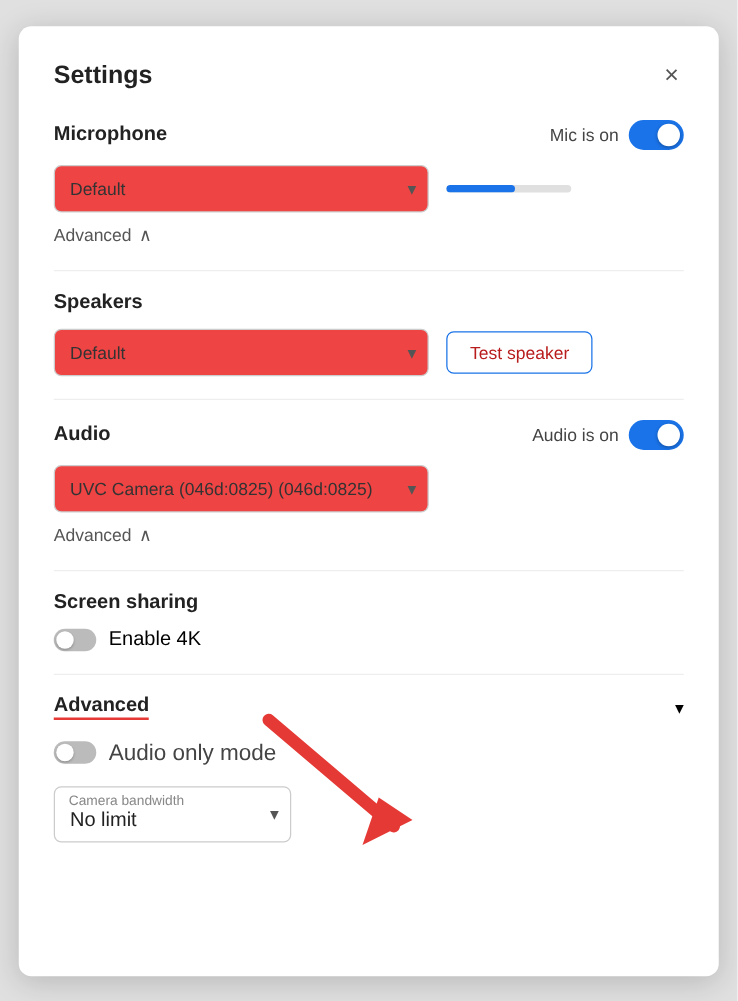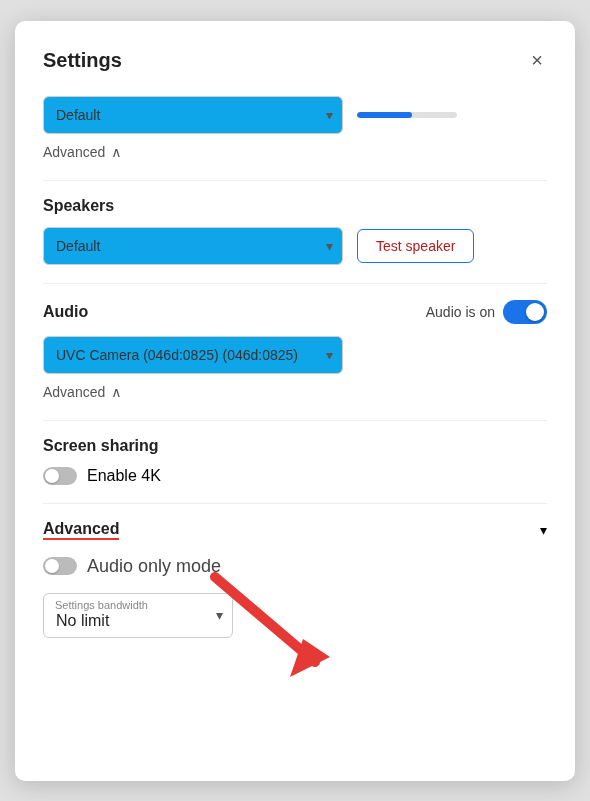--- a/index.html
+++ b/index.html
@@ -131,21 +131,21 @@
       flex: 0 0 300px;
     }
     .select-box select {
       width: 100%;
       padding: 10px 36px 10px 12px;
       border: 1px solid #ccc;
       border-radius: 6px;
       font-size: 14px;
       color: #333;
       appearance: none;
-      background: #0ea5e9;
+      background: #ef4444;
       cursor: pointer;
     }
     .select-arrow {
       position: absolute;
       right: 10px;
       top: 50%;
       transform: translateY(-50%);
       pointer-events: none;
       color: #555;
       font-size: 14px;
@@ -289,20 +289,31 @@
 <div class="dialog">
 
   <div class="dialog-header">
     <span class="dialog-title">Settings</span>
     <button class="close-btn">
       <span>×</span>
     </button>
   </div>
 
   <div class="section">
+    <div class="section-header">
+      <span class="section-title">Microphone</span>
+      <div class="toggle-row">
+        <span class="toggle-label">Mic is on</span>
+        <div class="toggle-switch">
+          <div class="toggle-track on">
+            <div class="toggle-thumb"></div>
+          </div>
+        </div>
+      </div>
+    </div>
     <div class="select-row">
       <div class="select-box">
         <select>
           <option>Default</option>
         </select>
         <span class="select-arrow">▾</span>
       </div>
       <div class="volume-bar-container">
         <div class="volume-bar">
           <div class="volume-bar-fill" style="width: 55%;"></div>
@@ -391,21 +402,21 @@
     <div class="audio-only-row">
       <div class="toggle-switch-sm">
         <div class="toggle-track-sm">
           <div class="toggle-thumb-sm"></div>
         </div>
       </div>
       <span class="audio-only-label">Audio only mode</span>
     </div>
 
     <div class="bandwidth-select-box">
-      <span class="bandwidth-label">Settings bandwidth</span>
+      <span class="bandwidth-label">Camera bandwidth</span>
       <select>
         <option>No limit</option>
         <option>1 Mbps</option>
         <option>2 Mbps</option>
         <option>4 Mbps</option>
         <option>8 Mbps</option>
       </select>
       <span class="bandwidth-arrow">▾</span>
     </div>
   </div>

